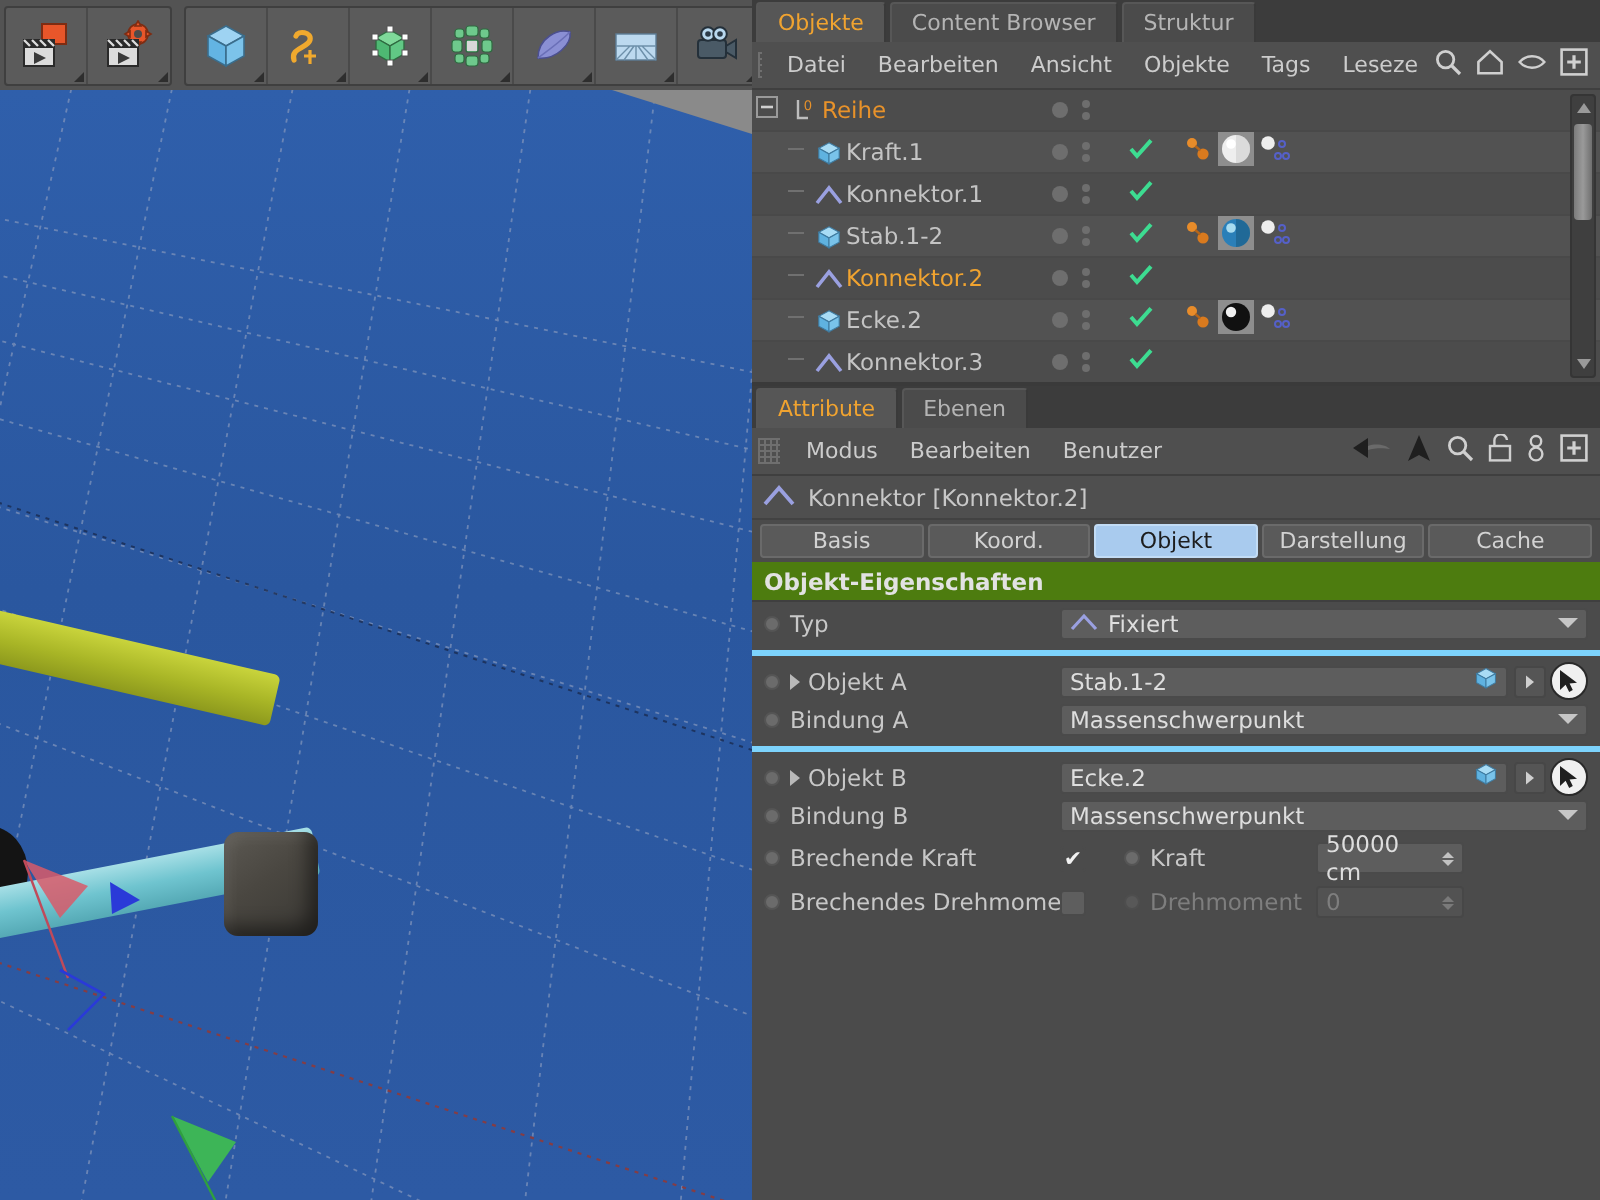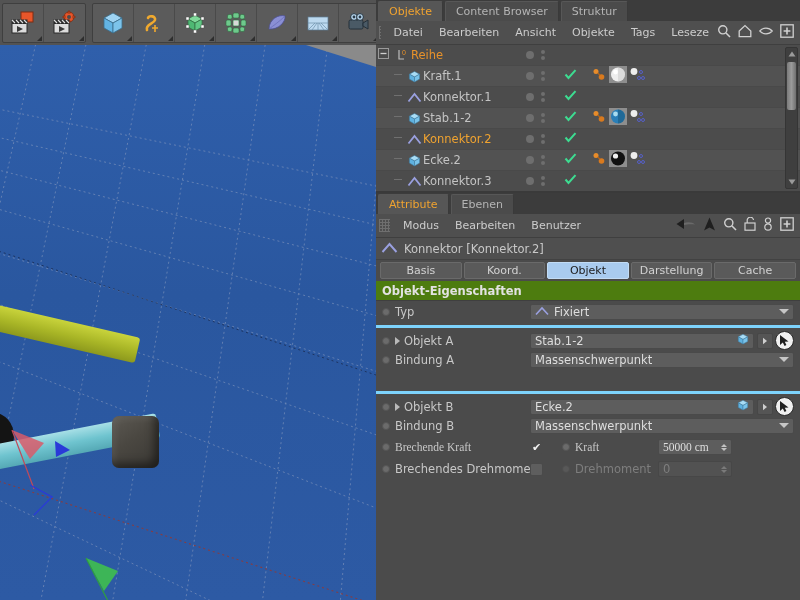--- a/index.html
+++ b/index.html
@@ -947,21 +947,21 @@
           <span class="bullet"></span>
           <span class="ltxt">Bindung A</span>
           <span class="leader"></span>
         </span>
         <span class="field">
           <span>Massenschwerpunkt</span>
           <span class="ddarrow"></span>
         </span>
       </div>
 
-      <div class="prow sep" style="margin-top:21px;padding-top:4px;height:24px;text-align:right;">
+      <div class="prow sep" style="margin-top:3px;padding-top:4px;height:24px;text-align:right;">
         <span class="plabel">
           <span class="bullet"></span>
           <span class="caret"></span>
           <span class="ltxt">Objekt B</span>
           <span class="leader"></span>
         </span>
         <span class="field">
           <span>Ecke.2</span>
           <span style="margin-left:auto;">
             <svg width="12" height="12" viewBox="0 0 14 14">
@@ -989,21 +989,21 @@
           <span class="ltxt">Bindung B</span>
           <span class="leader"></span>
         </span>
         <span class="field">
           <span>Massenschwerpunkt</span>
           <span class="ddarrow"></span>
         </span>
       </div>
 
 
-      <div class="prow" style="height:22px;font-family:Liberation Serif, serif;">
+      <div class="prow" style="height:22px;">
         <span class="plabel">
           <span class="bullet"></span>
           <span class="ltxt">Brechende Kraft</span>
           <span class="leader"></span>
         </span>
         <span class="cbwrap">
           <span class="chk on">✔</span>
         </span>
         <span class="plabel short">
           <span class="bullet"></span>

